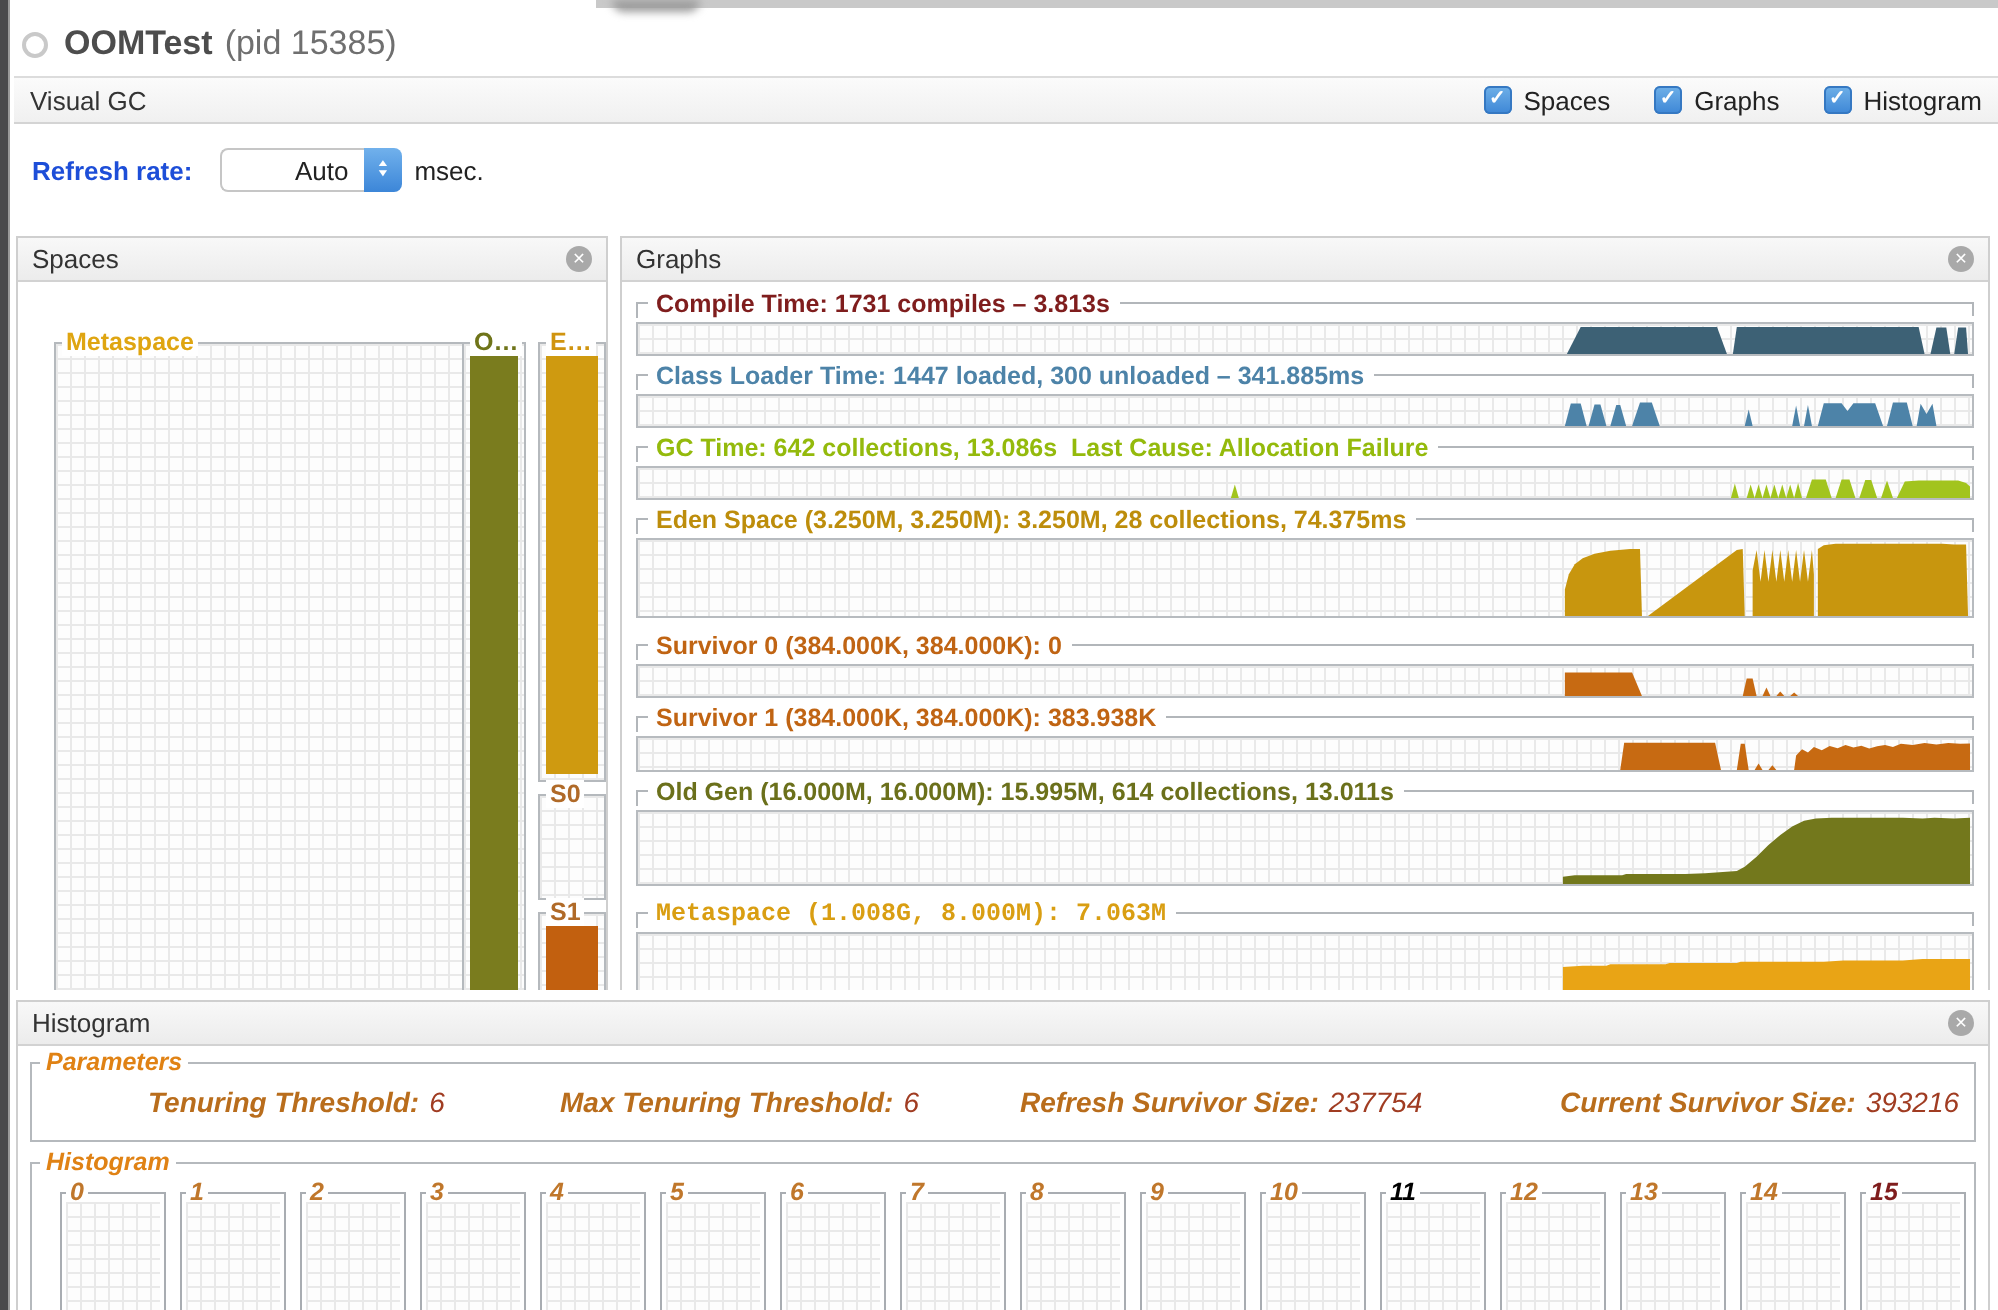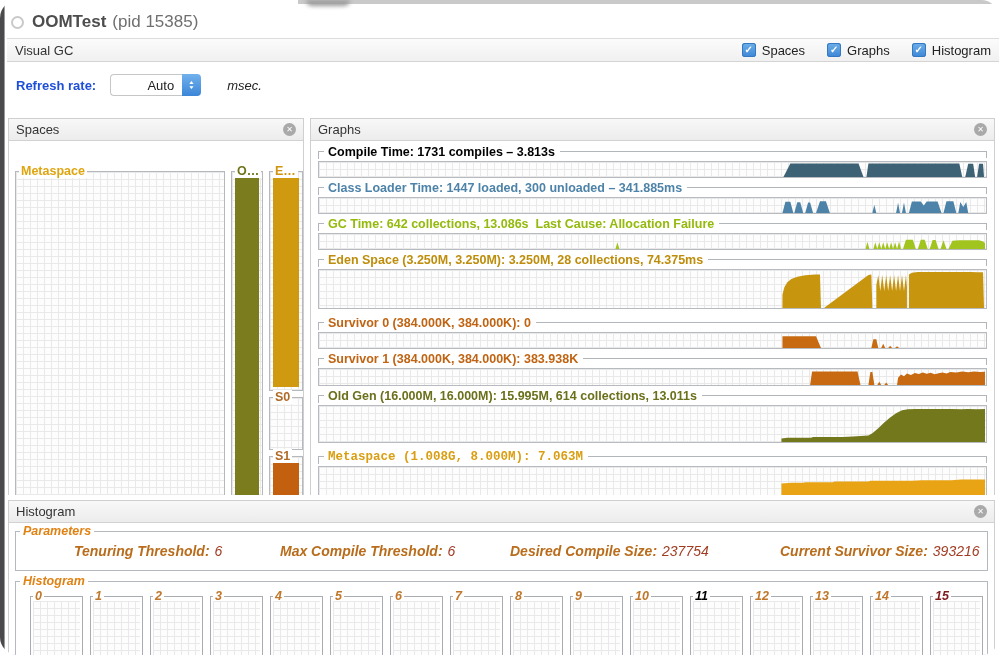--- a/index.html
+++ b/index.html
@@ -1,17 +1,17 @@
 <!DOCTYPE html>
 <html><head>
 <meta charset="utf-8">
 <style>
   * { margin:0; padding:0; box-sizing:border-box; }
   body { font-family:"Liberation Sans", sans-serif; background:#fff; }
-  .app { position:relative; width:999px; height:655px; background:#fff; overflow:hidden;border-radius:18px; }
+  .app { position:relative; width:999px; height:655px; background:#fff; overflow:hidden; }
 
   
   .left-edge { position:absolute; left:0; top:0; width:4px; height:655px; background:#4a4a4c; }
   .left-edge-line { position:absolute; left:4px; top:0; width:1px; height:655px; background:#9a9a9a; }
   .top-band { position:absolute; left:298px; top:0; right:0; height:4px; background:#c9c9c9; }
   .top-smudge { position:absolute; left:306px; top:0; width:44px; height:6px; background:#9b9b9b; border-radius:0 0 8px 8px; filter:blur(2px); }
 
   
   .hdr { position:absolute; left:7px; top:8px; right:0; height:28px; display:flex; align-items:center; }
   .tab-ring { width:13px; height:13px; border:2px solid #c9c9c9; border-radius:50%; margin-left:4px; margin-right:8px; }
@@ -31,21 +31,21 @@
 
   
   .refresh-row { position:absolute; left:7px; top:63px; right:0; height:44px; display:flex; align-items:center; padding-left:9px; }
   .refresh-label { font-size:13px; font-weight:bold; color:#1d4ed8; }
   .combo { display:flex; margin-left:14px; height:22px; }
   .combo-field { width:72px; height:22px; border:1px solid #c6c6c6; border-right:none; border-radius:4px 0 0 4px;
     background:#fff; font-size:13px; color:#222; text-align:right; padding:3px 8px 0 0; }
   .combo-step { width:19px; height:22px; border-radius:0 4px 4px 0; background:linear-gradient(#71b1ec,#3c86d8);
     display:flex; flex-direction:column; align-items:center; justify-content:center; color:#fff; font-size:5px; line-height:5px; }
   .combo-step span { transform:scaleX(1.4); }
-  .refresh-unit { font-size:13px; color:#222; margin-left:26px;font-style:italic; }
+  .refresh-unit { font-size:13px; color:#222; margin-left:6px; }
 
   
   .panel { position:absolute; border:1px solid #cfcfcf; background:#fff; }
   .panel-hdr { height:22px; background:linear-gradient(#f8f8f8,#ececec); border-bottom:1px solid #d2d2d2;
     display:flex; align-items:center; font-size:13px; color:#333; padding:0 7px; }
   .panel-hdr .ph-title { flex:1; }
   .close-x { width:13px; height:13px; border-radius:50%; background:#a9a9a9; color:#fff; font-size:8px;
     line-height:13px; text-align:center; flex:0 0 auto; }
   .panel-body { position:relative; background:#fff; overflow:hidden; }
 
@@ -55,21 +55,21 @@
   #spaces-panel .panel-body, #graphs-panel .panel-body { height:354px; }
   #hist-panel .panel-body { height:140px;font-style:italic; }
 
   .grid-bg { background-color:#fdfdfd;
     background-image:linear-gradient(#e9e9e9 1px, transparent 1px), linear-gradient(90deg,#e9e9e9 1px, transparent 1px);
     background-size:7px 7px; }
 
   
   .sp-box { position:absolute; border:1px solid #b5b9bd; }
   .sp-legend { position:absolute; top:-8px; left:3px; background:#fff; padding:0 2px; font-size:12.5px; font-weight:bold; white-space:nowrap; }
-  #ms-box { left:6px; top:30px; width:210px; height:343px;text-align:center; }
+  #ms-box { left:18px; top:30px; width:210px; height:343px;text-align:center; }
   #o-box  { left:222px; top:30px; width:32px; height:343px; }
   #e-box  { left:260px; top:30px; width:34px; height:220px; }
   #s0-box { left:260px; top:256px; width:34px; height:53px; }
   #s1-box { left:260px; top:315px; width:34px; height:58px; }
   .sp-fill { position:absolute; left:3px; right:3px; top:6px; bottom:3px; }
 
   
   #graphs-list { padding:5px 7px 0 7px; }
   .graph-row { margin-bottom:4px; }
   .graph-row.gap-lg { margin-bottom:8px; }
@@ -176,21 +176,21 @@
 
   <div class="panel" id="graphs-panel">
     <div class="panel-hdr">
       <span class="ph-title">Graphs</span>
       <span class="close-x">✕</span>
     </div>
     <div class="panel-body">
       <div id="graphs-list">
           <div class="graph-row">
             <div class="g-legend">
-              <span class="g-title" style="color: #000000;">Compile Time: 1731 compiles – 3.813s</span>
+              <span class="g-title" style="color: #7f1d1d;">Compile Time: 1731 compiles – 3.813s</span>
               <span class="g-line"></span>
             </div>
             <div class="strip grid-bg strip-compile">
               <svg viewBox="0 0 675 100" preserveAspectRatio="none">
                 <polygon points="470,100 477,10 546,10 551,100" fill="#3d6175"></polygon>
                 <polygon points="554,100 556,10 648,10 651,100" fill="#3d6175"></polygon>
                 <polygon points="654,100 657,12 662,12 664,100" fill="#3d6175"></polygon>
                 <polygon points="666,100 668,12 672,12 673,100" fill="#3d6175"></polygon>
               </svg>
             </div>
@@ -311,22 +311,22 @@
 
   <div class="panel" id="hist-panel">
     <div class="panel-hdr">
       <span class="ph-title">Histogram</span>
       <span class="close-x">✕</span>
     </div>
     <div class="panel-body">
       <div class="h-fieldset" id="params-box">
         <span class="h-legend" style="color: rgb(224, 130, 20);">Parameters</span>
       <div class="param"><span class="p-label" style="color: rgb(185, 109, 28);">Tenuring Threshold:</span><span class="p-value" style="color: rgb(160, 60, 34);">6</span></div>
-          <div class="param"><span class="p-label" style="color: rgb(185, 109, 28);">Max Compile Threshold:</span><span class="p-value" style="color: rgb(160, 60, 34);">6</span></div>
-          <div class="param"><span class="p-label" style="color: rgb(185, 109, 28);">Desired Compile Size:</span><span class="p-value" style="color: rgb(160, 60, 34);">237754</span></div>
+          <div class="param"><span class="p-label" style="color: rgb(185, 109, 28);">Max Tenuring Threshold:</span><span class="p-value" style="color: rgb(160, 60, 34);">6</span></div>
+          <div class="param"><span class="p-label" style="color: rgb(185, 109, 28);">Refresh Survivor Size:</span><span class="p-value" style="color: rgb(160, 60, 34);">237754</span></div>
           <div class="param"><span class="p-label" style="color: rgb(185, 109, 28);">Current Survivor Size:</span><span class="p-value" style="color: rgb(160, 60, 34);">393216</span></div>
         </div>
       <div class="h-fieldset" id="bins-box">
         <span class="h-legend" style="color: rgb(224, 130, 20);">Histogram</span>
         <div id="bins-row">
             <div class="bin">
               <span class="bin-label" style="color: rgb(192, 119, 43);">0</span>
               <div class="bin-grid grid-bg"></div>
             </div>
             <div class="bin">

